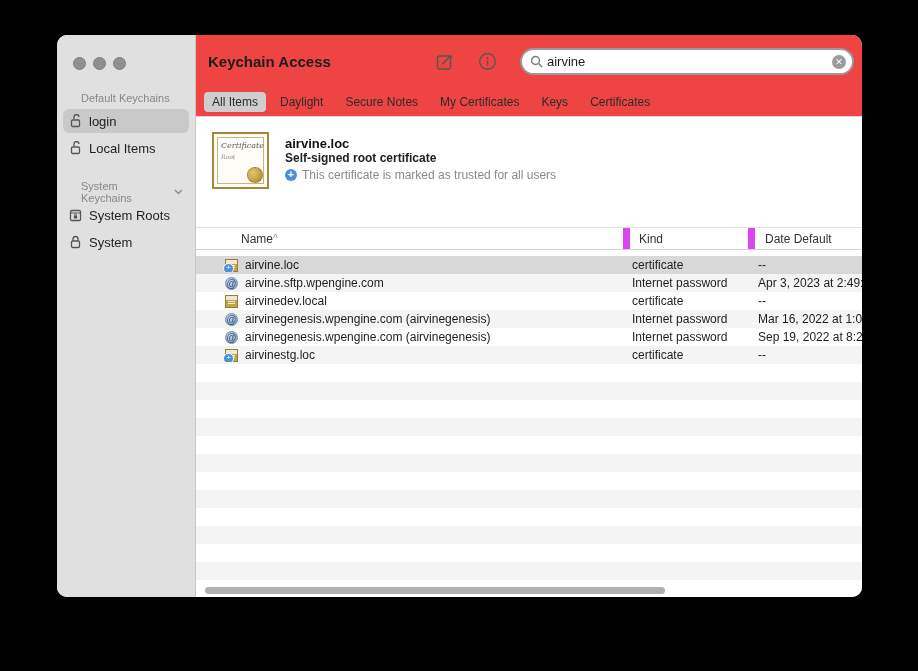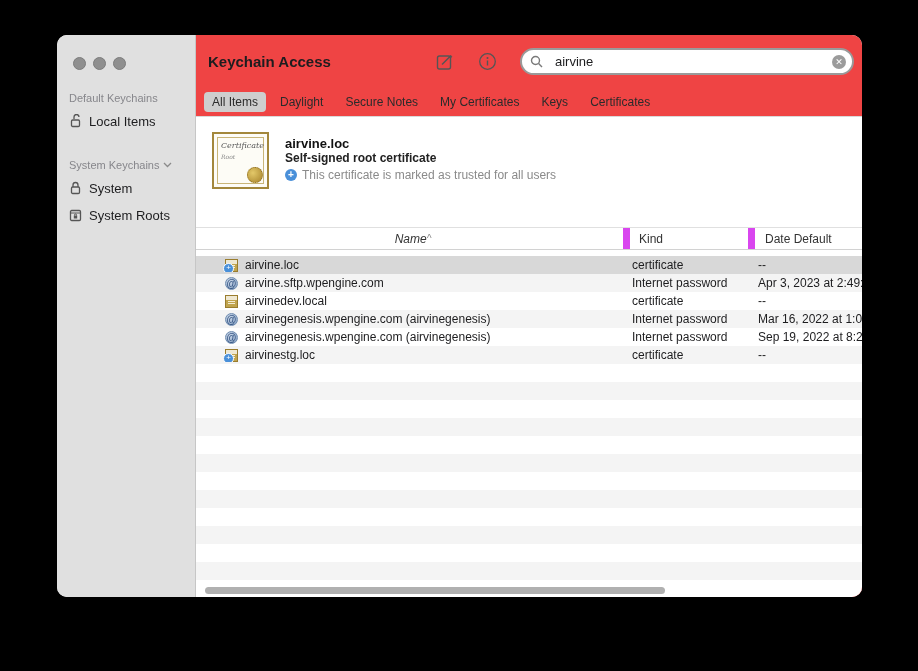--- a/index.html
+++ b/index.html
@@ -9,34 +9,34 @@
     border-radius:10px; overflow:hidden; display:flex;
     box-shadow:0 25px 60px rgba(0,0,0,.85); background:#fff; }
   
   .sidebar { width:139px; background:#e0e0e0; border-right:1px solid #c6c6c6;
     flex-shrink:0; display:flex; flex-direction:column; }
   .traffic { display:flex; gap:7px; padding:22px 0 0 16px; }
   .tl { width:13px; height:13px; border-radius:50%; background:#8f8f8f;
     border:1px solid #7c7c7c; }
   .side-nav { padding:20px 6px 0 6px; }
   .side-label { font-size:11px; color:#86868b; padding:0 6px; height:16px;
-    display:flex; align-items:center; gap:4px; }
+    display:flex; align-items:center; gap:4px;margin-left:12px; }
   .side-label.mt { margin-top:24px; }
   .side-item { height:24px; margin-top:3px; display:flex; align-items:center;
     gap:7px; padding:0 6px; border-radius:6px; font-size:13px; color:#1d1d1f; }
   .side-item.sel { background:#c9c9c9; }
   .side-item svg { flex-shrink:0; }
   
   .main { flex:1; display:flex; flex-direction:column; background:#ef4444; min-width:0; }
   .toolbar { height:53px; display:flex; align-items:center; padding:0 8px 0 12px; }
   .app-title { font-size:15px; font-weight:bold; color:#1d1d1f; }
   .tb-icons { margin-left:auto; display:flex; align-items:center; gap:18px; margin-right:21px; }
   .tb-btn { width:24px; height:24px; display:flex; align-items:center; justify-content:center; }
   .searchbox { width:334px; height:27px; background:#fff; border:2px solid #9a9a9a;
-    border-radius:14px; display:flex; align-items:center; padding:0 6px 0 8px; gap:12px; }
+    border-radius:14px; display:flex; align-items:center; padding:0 6px 0 8px; gap:4px; }
   .searchbox input { flex:1; border:none; outline:none; font-size:13px; color:#1d1d1f;
     background:transparent; font-family:inherit; min-width:0; }
   .clear-btn { width:14px; height:14px; border-radius:50%; background:#9b9b9b; color:#fff;
     font-size:9px; line-height:14px; text-align:center; flex-shrink:0; }
   
   .tabbar { height:29px; display:flex; align-items:center; gap:6px; padding:0 8px;
     border-bottom:1px solid #d9d9d9; }
   .tab { font-size:12px; color:#2b2b2b; padding:3px 8px; border-radius:4px; white-space:nowrap; }
   .tab.sel { background:#cecece; }
   
@@ -56,21 +56,21 @@
   .dsub { font-size:12px; color:#222; margin-top:0;font-weight:bold; }
   .dexp { font-size:12px; color:#222; margin-top:3px; }
   .dtrust { font-size:12px; color:#8a8a8a; margin-top:3px; display:flex; align-items:center; gap:5px; }
   .plusbadge { width:12px; height:12px; border-radius:50%; background:#4a90d9; color:#fff;
     font-size:10px; font-weight:bold; line-height:12px; text-align:center; flex-shrink:0; }
   
   .thead { height:23px; background:#fff; border-top:1px solid #e0e0e0;
     border-bottom:1px solid #d2d2d2; display:grid; grid-template-columns:427px 125px 1fr;
     font-size:12px; color:#333; }
   .thc { display:flex; align-items:center; }
-  .thc.name { padding-left:17px; justify-content:center;font-style:italic; }
+  .thc.name { padding-left:45px; justify-content:flex-start; }
   .thc.kind, .thc.date { border-left:7px solid #d946ef; }
   .thc.kind { padding-left:9px; }
   .thc.date { padding-left:10px; }
   .sortglyph { color:#8a8a8a; font-size:10px; margin-right:10px; }
   .tbody { flex:1; background:#fff; position:relative; overflow:hidden; }
   .rows { position:absolute; left:0; right:0; top:6px; bottom:0;
     background:repeating-linear-gradient(to bottom,#fff 0 18px,#f4f4f4 18px 36px); }
   .row { height:18px; display:grid; grid-template-columns:427px 125px 1fr;
     font-size:12px; color:#1d1d1f; align-items:center; }
   .row.sel { background:#d8d8d8; }
@@ -102,49 +102,56 @@
   <div class="sidebar">
     <div class="traffic">
       <div class="tl"></div>
       <div class="tl"></div>
       <div class="tl"></div>
     </div>
     <div class="side-nav">
       <div class="side-label">
         <span>Default Keychains</span>
       </div>
+      <div class="side-item sel">
+        <svg width="13" height="14" viewBox="0 0 13 14">
+          <path d="M4 6 V4 a2.5 2.5 0 0 1 5 0" fill="none" stroke="#555" stroke-width="1.3" transform="translate(1,-1)"></path>
+          <rect x="2.5" y="6" width="8" height="6.5" rx="1.2" fill="none" stroke="#555" stroke-width="1.3"></rect>
+        </svg>
+        <span>login</span>
+      </div>
       <div class="side-item">
         <svg width="13" height="14" viewBox="0 0 13 14">
           <path d="M4 6 V4 a2.5 2.5 0 0 1 5 0" fill="none" stroke="#555" stroke-width="1.3" transform="translate(1,-1)"></path>
           <rect x="2.5" y="6" width="8" height="6.5" rx="1.2" fill="none" stroke="#555" stroke-width="1.3"></rect>
         </svg>
 
         <span>Local Items</span>
       </div>
       <div class="side-label mt">
         <span>System Keychains</span>
         <svg width="9" height="6" viewBox="0 0 9 6">
           <polyline points="1,1 4.5,4.5 8,1" fill="none" stroke="#8a8a8a" stroke-width="1.3"></polyline>
         </svg>
       </div>
       <div class="side-item">
         <svg width="13" height="14" viewBox="0 0 13 14">
-          <path d="M4 6 V4 a2.5 2.5 0 0 1 5 0 V6" fill="none" stroke="#555" stroke-width="1.3"></path>
-          <rect x="2.5" y="6" width="8" height="6.5" rx="1.2" fill="none" stroke="#555" stroke-width="1.3"></rect>
-        </svg>
-        <span>System</span>
-      </div>
-      <div class="side-item">
-        <svg width="13" height="14" viewBox="0 0 13 14">
           <rect x="1.5" y="2.5" width="10" height="10" rx="1.2" fill="none" stroke="#555" stroke-width="1.3"></rect>
           <line x1="1.5" y1="5" x2="11.5" y2="5" stroke="#555" stroke-width="1.1"></line>
           <rect x="4.8" y="7.5" width="3.4" height="3" fill="#555"></rect>
           <path d="M5.5 7.5 V7 a1 1 0 0 1 2 0 v.5" fill="none" stroke="#555" stroke-width="1"></path>
         </svg>
         <span>System Roots</span>
+      </div>
+      <div class="side-item">
+        <svg width="13" height="14" viewBox="0 0 13 14">
+          <path d="M4 6 V4 a2.5 2.5 0 0 1 5 0 V6" fill="none" stroke="#555" stroke-width="1.3"></path>
+          <rect x="2.5" y="6" width="8" height="6.5" rx="1.2" fill="none" stroke="#555" stroke-width="1.3"></rect>
+        </svg>
+        <span>System</span>
       </div>
     </div>
   </div>
 
   <div class="main">
 
     <div class="toolbar">
       <div class="app-title">Keychain Access</div>
       <div class="tb-icons">
         <div class="tb-btn">

